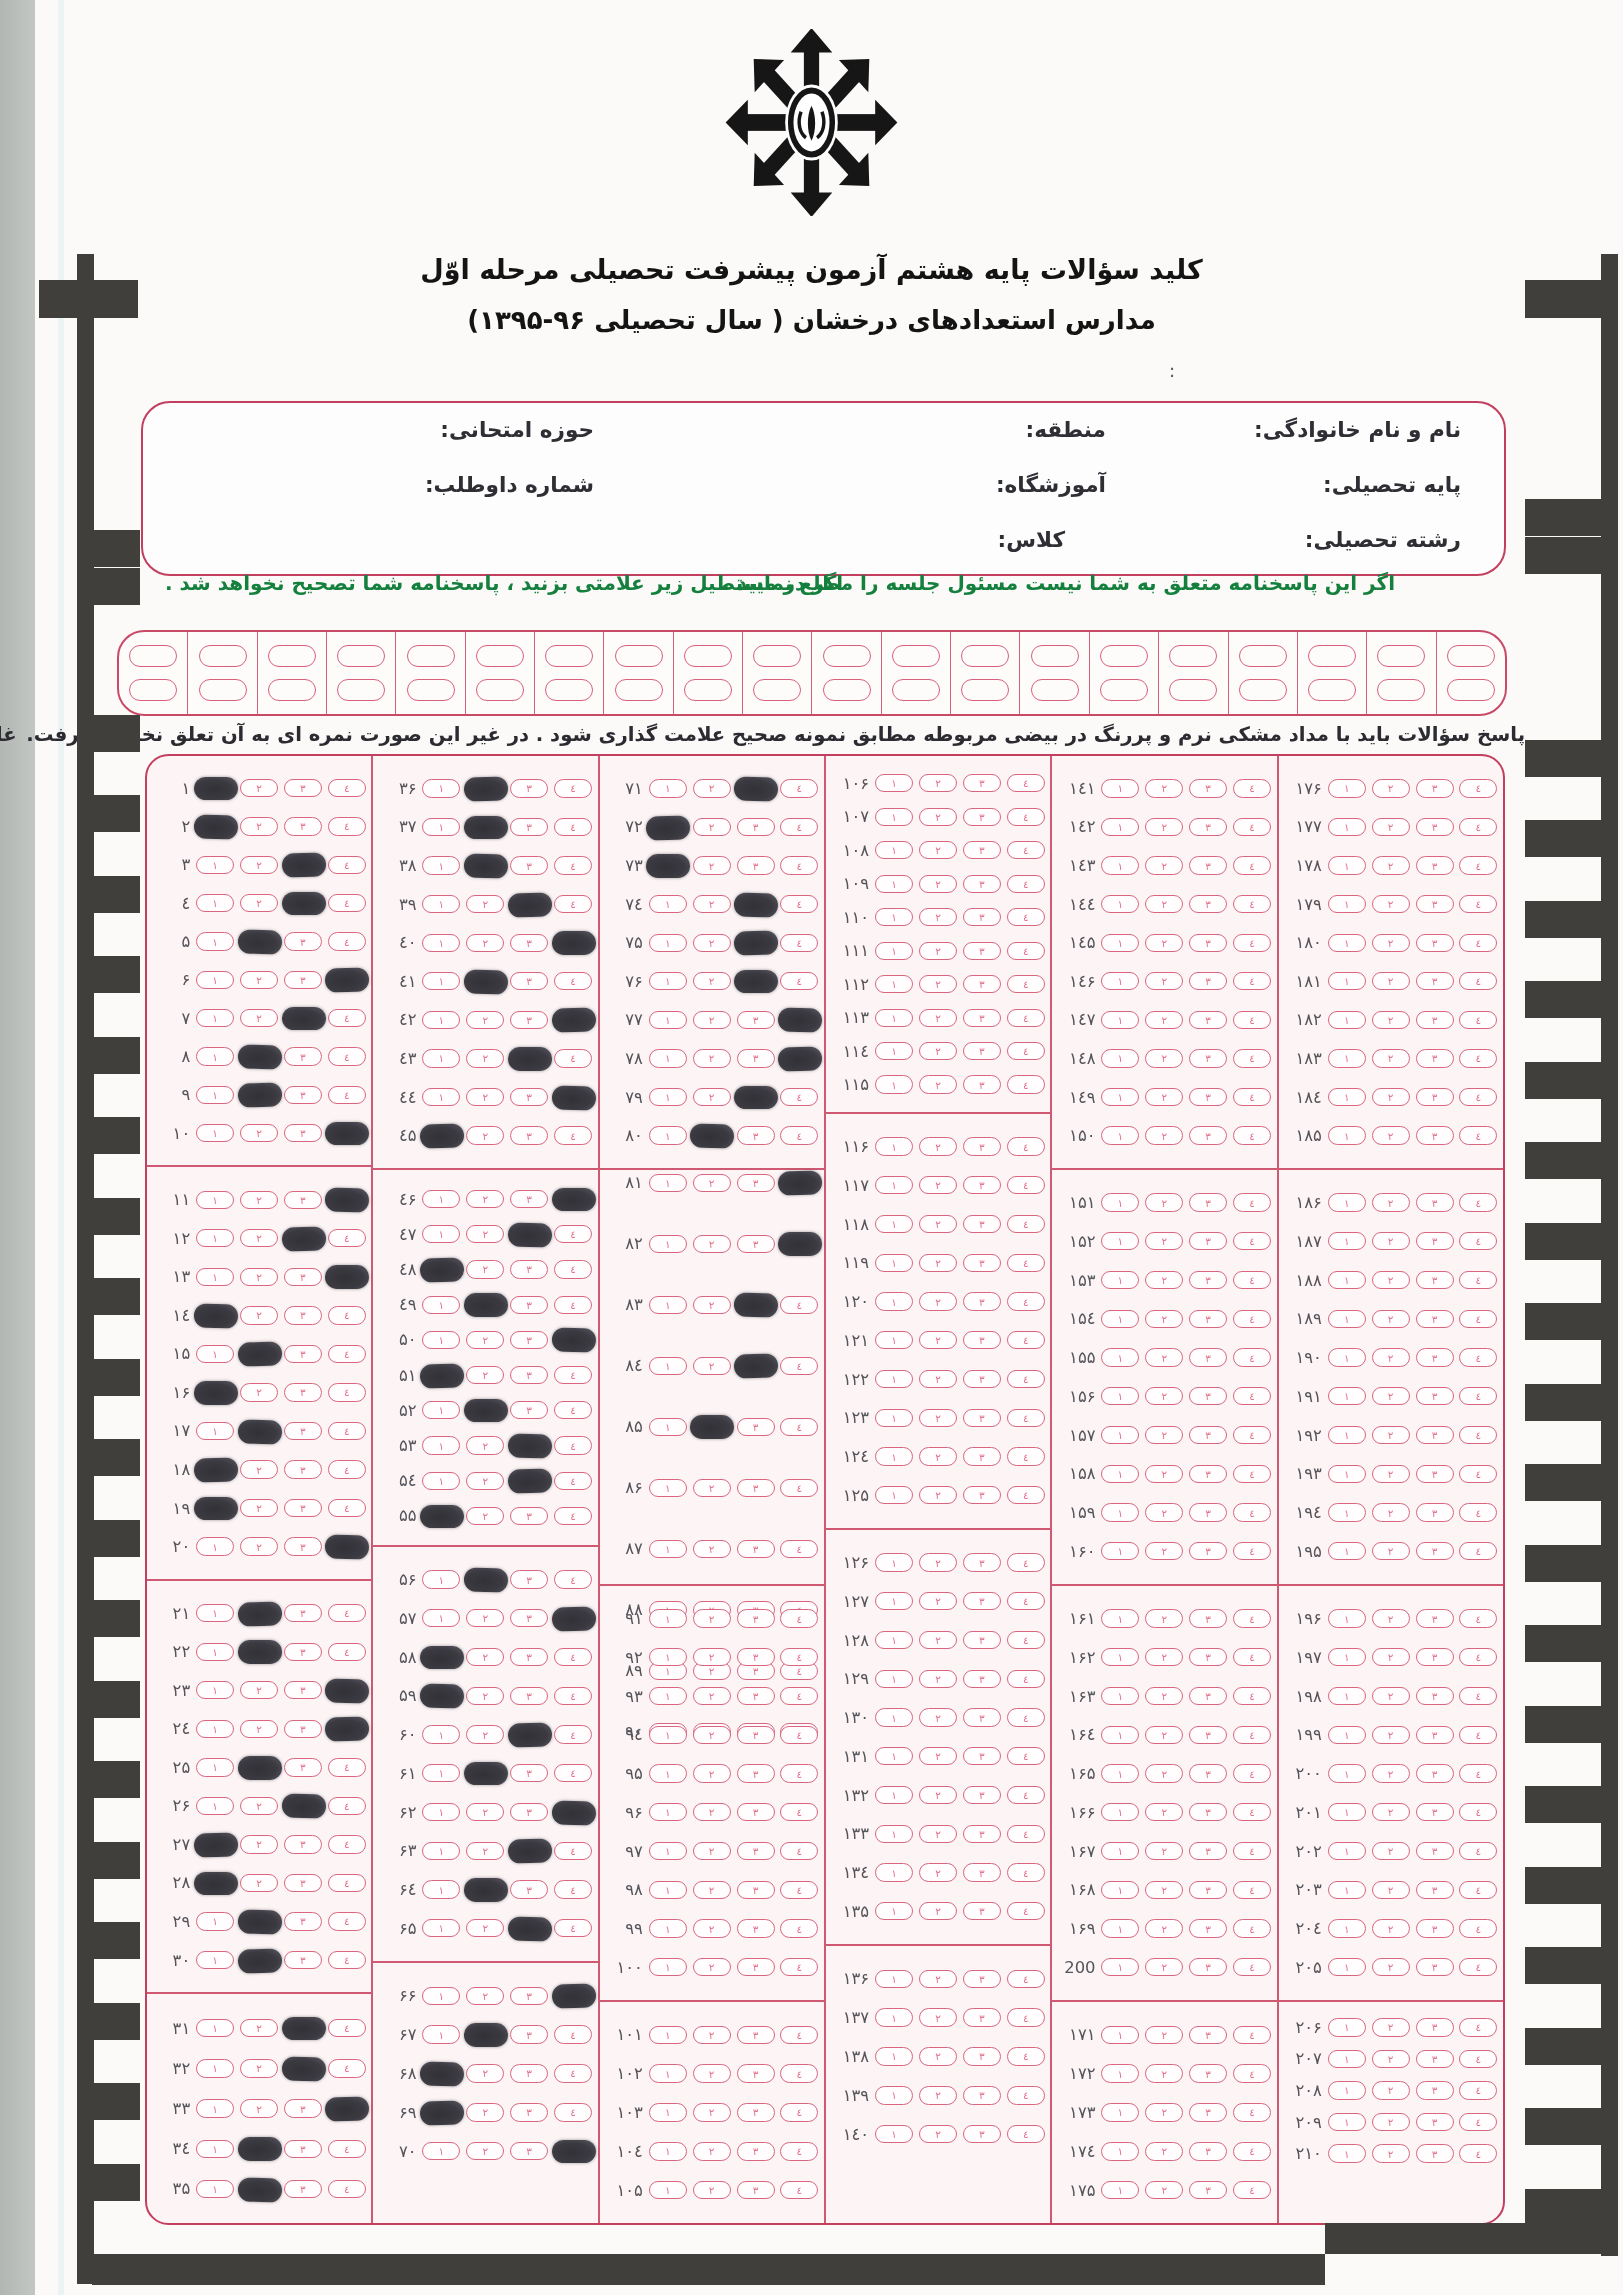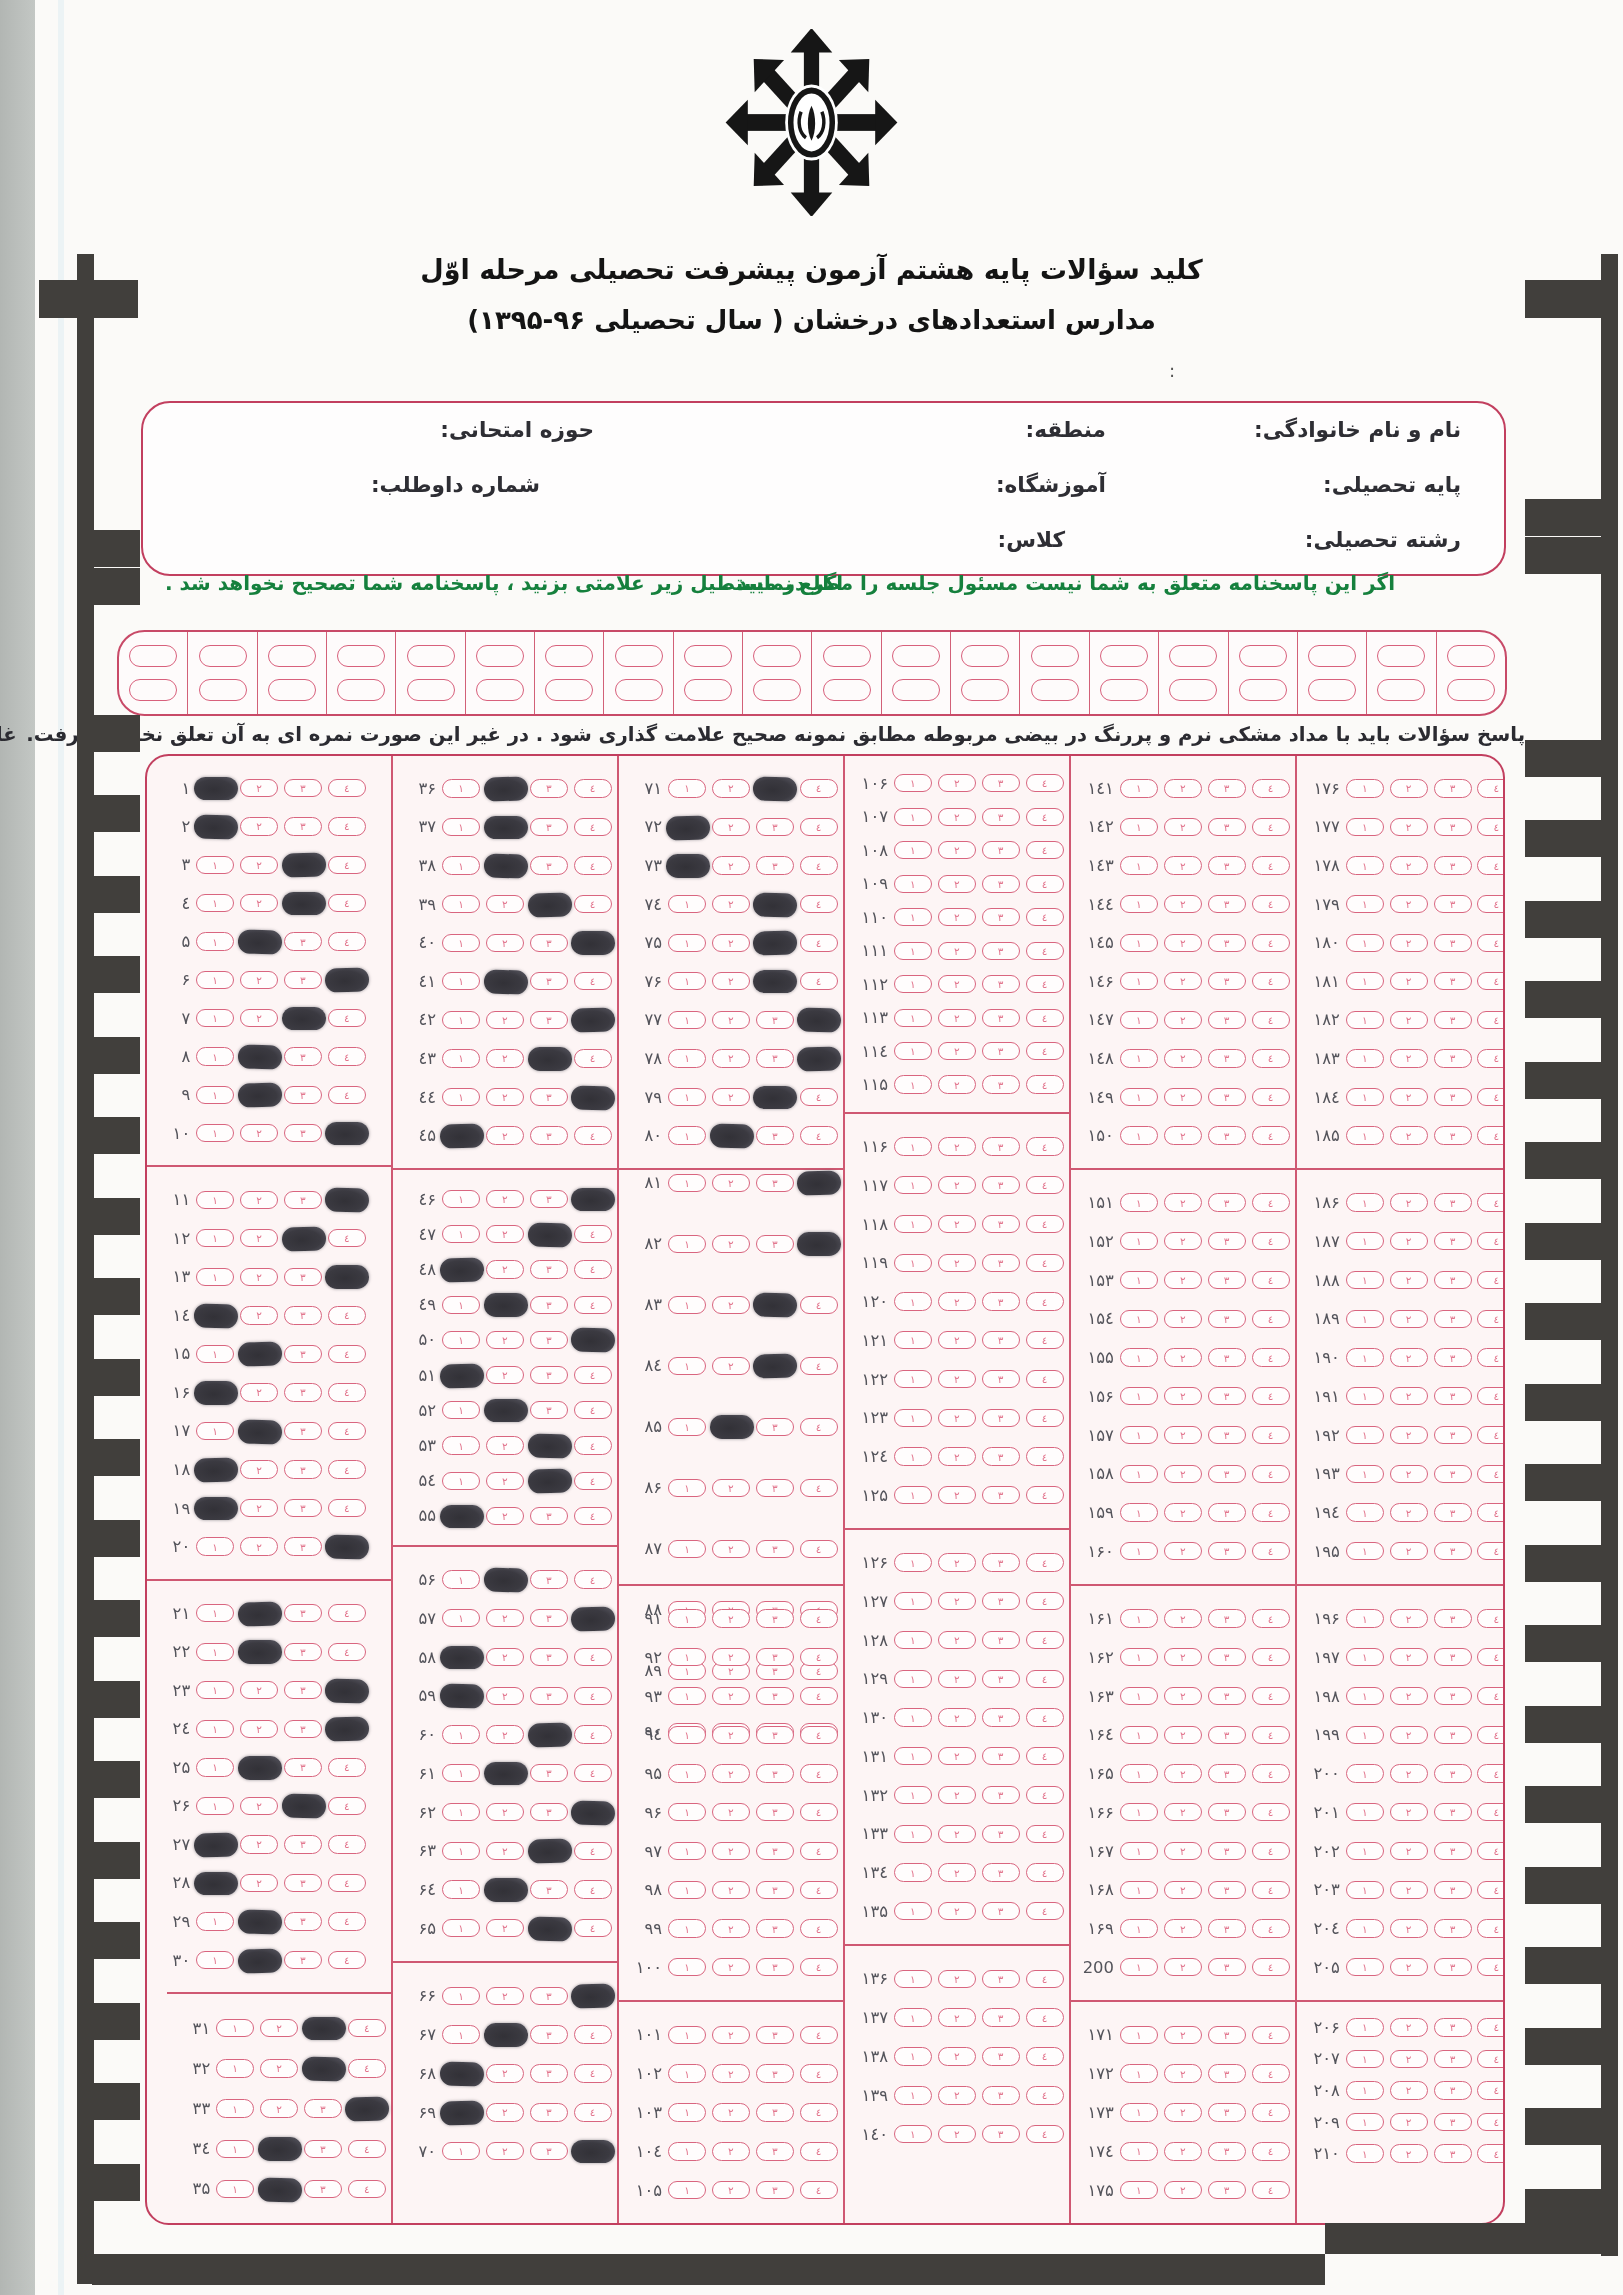--- a/index.html
+++ b/index.html
@@ -103,21 +103,21 @@
   <div class="stray">:</div>
 
   <div class="form-box">
     <div class="form-label fa" style="right:43px;top:14.4px">نام و نام خانوادگی:</div>
     <div class="form-label fa" style="right:43px;top:69px">پایه تحصیلی:</div>
     <div class="form-label fa" style="right:43px;top:124px">رشته تحصیلی:</div>
     <div class="form-label fa" style="right:398px;top:14.4px">منطقه:</div>
     <div class="form-label fa" style="right:398px;top:69px">آموزشگاه:</div>
     <div class="form-label fa" style="right:439px;top:124px">کلاس:</div>
     <div class="form-label fa" style="right:910px;top:14.4px">حوزه امتحانی:</div>
-    <div class="form-label fa" style="right:964px;top:69px">شماره داوطلب:</div>
+    <div class="form-label fa" style="right:910px;top:69px">شماره داوطلب:</div>
   </div>
 
   <div class="notice right fa">اگر این پاسخنامه متعلق به شما نیست مسئول جلسه را مطلع نمایید .</div>
   <div class="notice left fa">اگر در مستطیل زیر علامتی بزنید ، پاسخنامه شما تصحیح نخواهد شد .</div>
 
   <div class="void-strip">
       <div class="void-cell">
         <div class="void-bubble"></div>
         <div class="void-bubble"></div>
       </div>
@@ -416,21 +416,21 @@
             <div class="bubble">٤</div>
           </div>
           <div class="q-row">
             <div class="q-num">۳۰</div>
             <div class="bubble">۱</div>
             <div class="bubble">۲<div class="mark" style="transform: rotate(-2deg);"></div></div>
             <div class="bubble">۳</div>
             <div class="bubble">٤</div>
           </div>
         </div>
-        <div class="grid-block hline" style="height: 232px; margin-left: 20px;">
+        <div class="grid-block hline" style="height: 232px;">
           <div class="q-row">
             <div class="q-num">۳۱</div>
             <div class="bubble">۱</div>
             <div class="bubble">۲</div>
             <div class="bubble">۳<div class="mark" style="transform: rotate(0deg);"></div></div>
             <div class="bubble">٤</div>
           </div>
           <div class="q-row">
             <div class="q-num">۳۲</div>
             <div class="bubble">۱</div>

